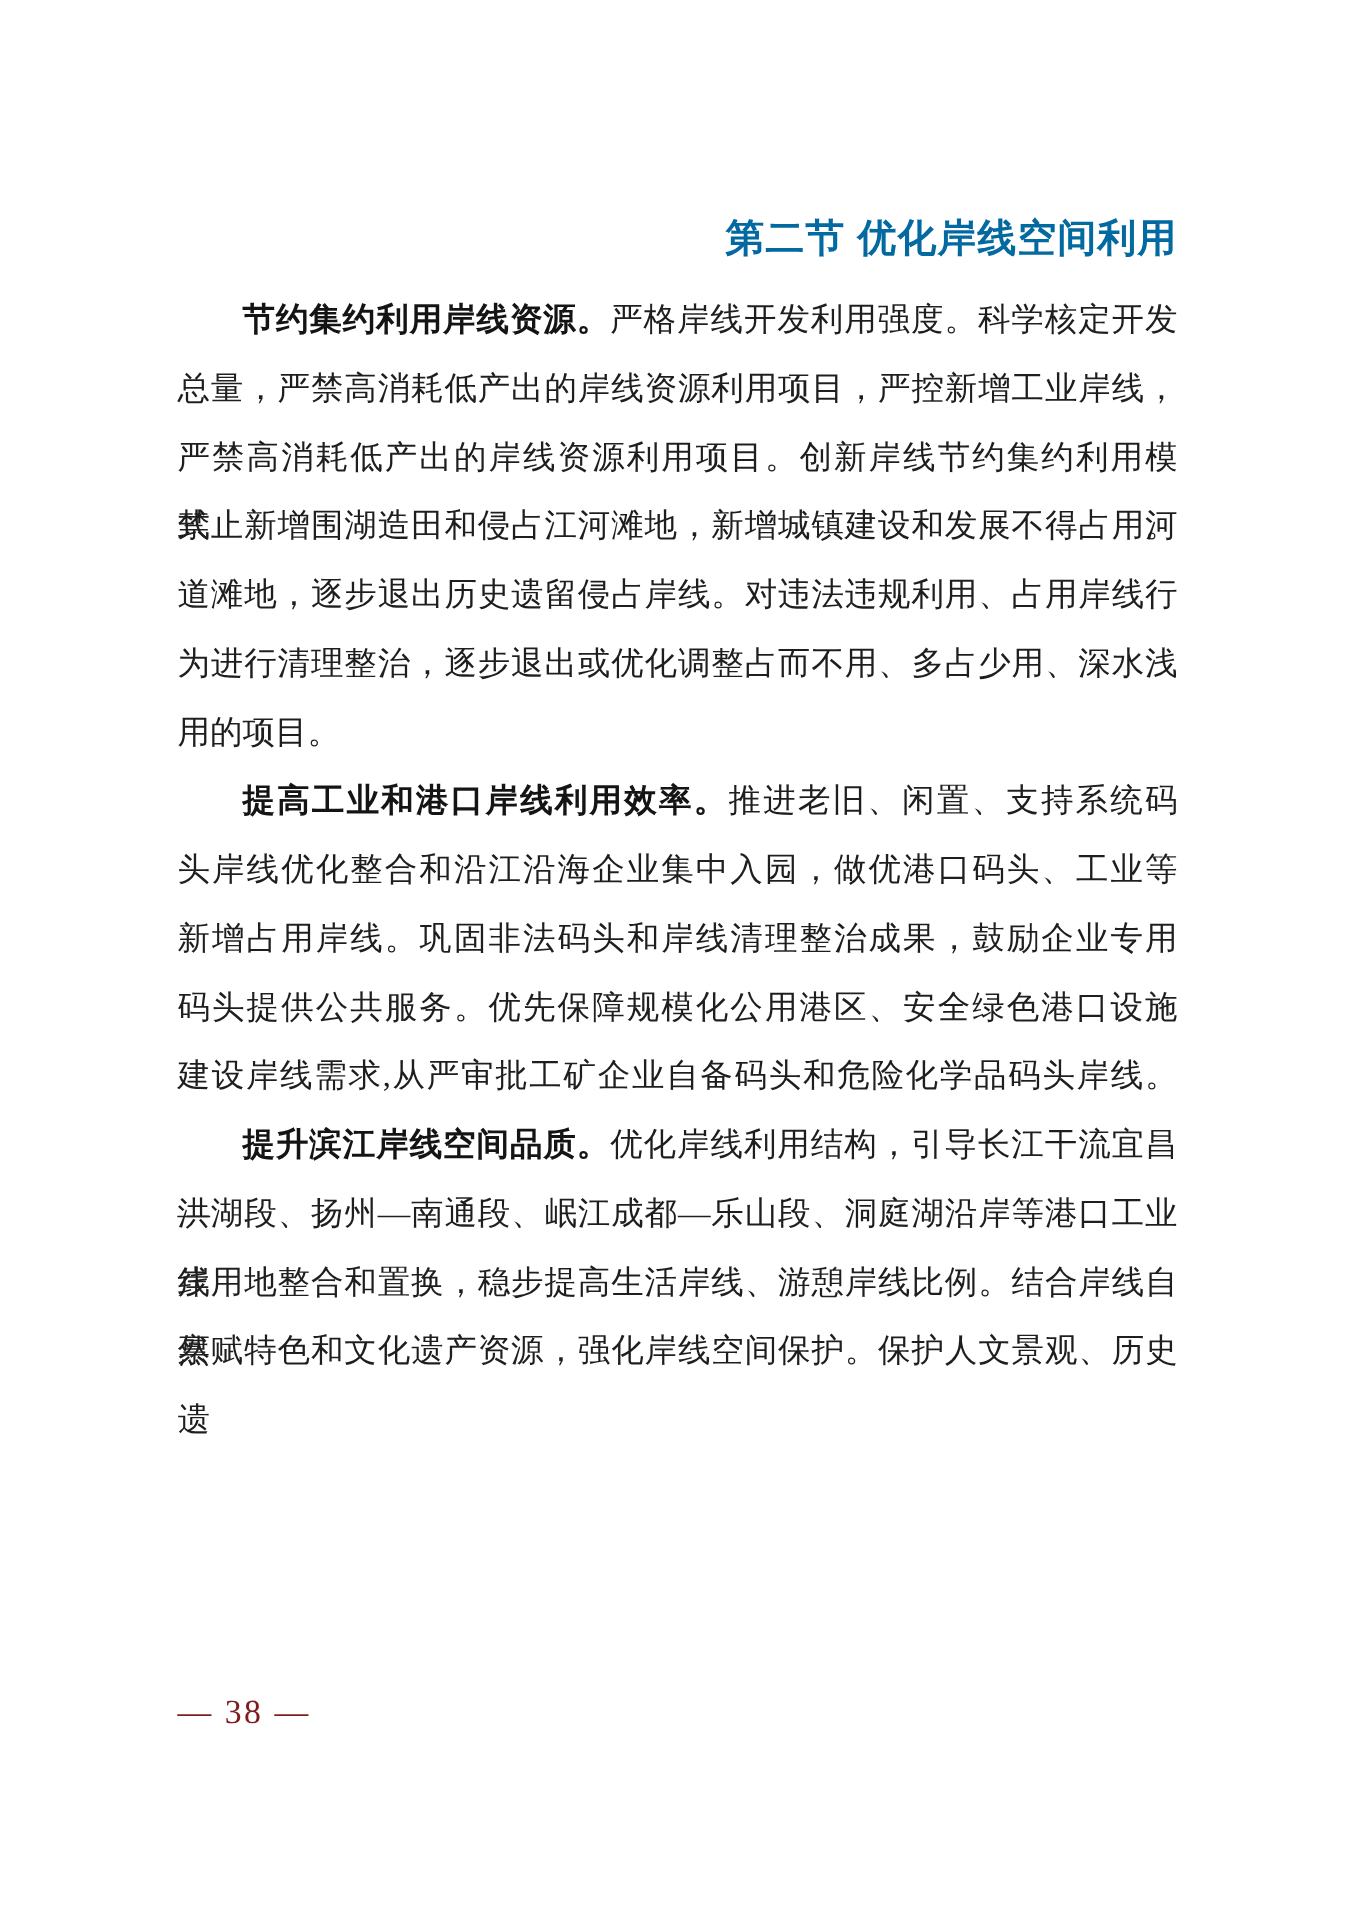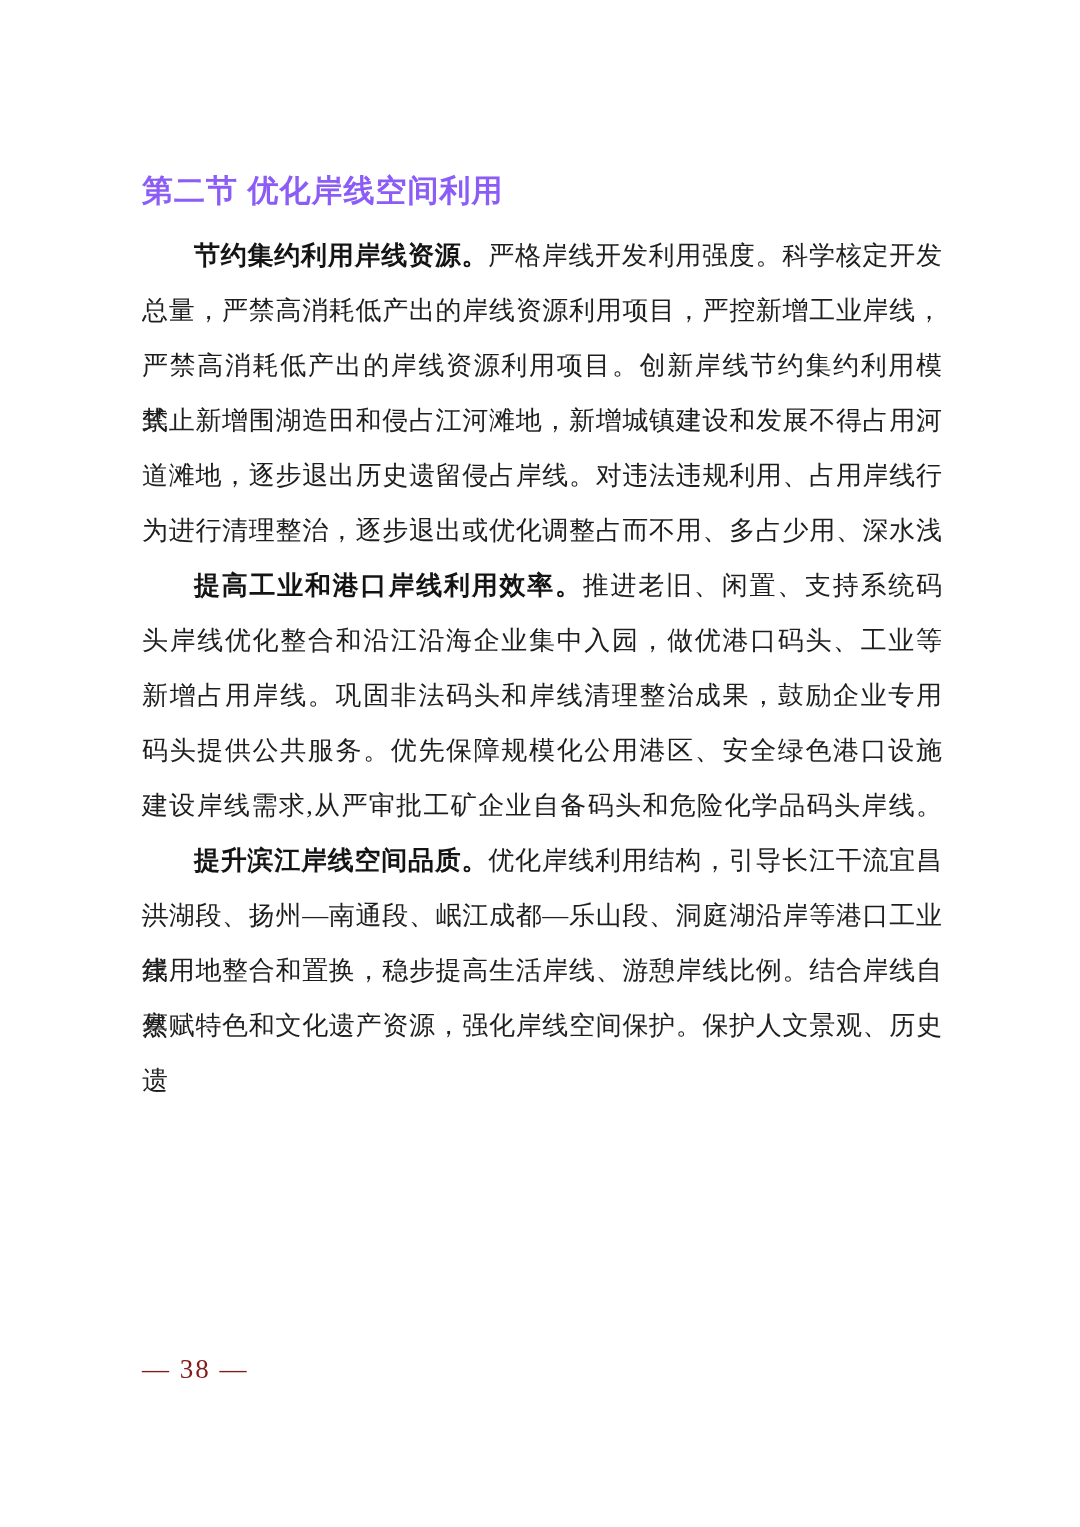--- a/index.html
+++ b/index.html
@@ -13,25 +13,25 @@
     height: 1527px;
     background: #ffffff;
     overflow: hidden;
     font-family: "Liberation Serif", serif;
     color: #1e1e1e;
   }
   .title {
     margin: 170px 138px 0 142px;
     height: 42px;
     line-height: 42px;
-    text-align: left;
+    text-align: right;
     font-family: "Liberation Sans", sans-serif;
     font-size: 31px;
     font-weight: bold;
-    color: #8b5cf6;
+    color: #0369a1;
     letter-spacing: 1px;
   }
   .body {
     margin: 16px 138px 0 142px;
     width: 800px;
   }
   .para {
     margin: 0;
     padding: 0;
   }
@@ -74,20 +74,21 @@
 <div class="page">
   <h1 class="title">第二节 优化岸线空间利用</h1>
   <div class="body" id="doc-body">
       <div class="para">
         <div class="line indent"><span class="seg-bold">节约集约利用岸线资源。</span><span class="seg">严格岸线开发利用强度。科学核定开发</span></div>
         <div class="line"><span class="seg">总量，严禁高消耗低产出的岸线资源利用项目，严控新增工业岸线，</span></div>
         <div class="line"><span class="seg">严禁高消耗低产出的岸线资源利用项目。创新岸线节约集约利用模式。</span></div>
         <div class="line"><span class="seg">禁止新增围湖造田和侵占江河滩地，新增城镇建设和发展不得占用河</span></div>
         <div class="line"><span class="seg">道滩地，逐步退出历史遗留侵占岸线。对违法违规利用、占用岸线行</span></div>
         <div class="line"><span class="seg">为进行清理整治，逐步退出或优化调整占而不用、多占少用、深水浅</span></div>
+        <div class="line short"><span class="seg">用的项目。</span></div>
       </div>
       <div class="para">
         <div class="line indent"><span class="seg-bold">提高工业和港口岸线利用效率。</span><span class="seg">推进老旧、闲置、支持系统码</span></div>
         <div class="line"><span class="seg">头岸线优化整合和沿江沿海企业集中入园，做优港口码头、工业等</span></div>
         <div class="line"><span class="seg">新增占用岸线。巩固非法码头和岸线清理整治成果，鼓励企业专用</span></div>
         <div class="line"><span class="seg">码头提供公共服务。优先保障规模化公用港区、安全绿色港口设施</span></div>
         <div class="line"><span class="seg">建设岸线需求,从严审批工矿企业自备码头和危险化学品码头岸线。</span></div>
       </div>
       <div class="para">
         <div class="line indent"><span class="seg-bold">提升滨江岸线空间品质。</span><span class="seg">优化岸线利用结构，引导长江干流宜昌—</span></div>

